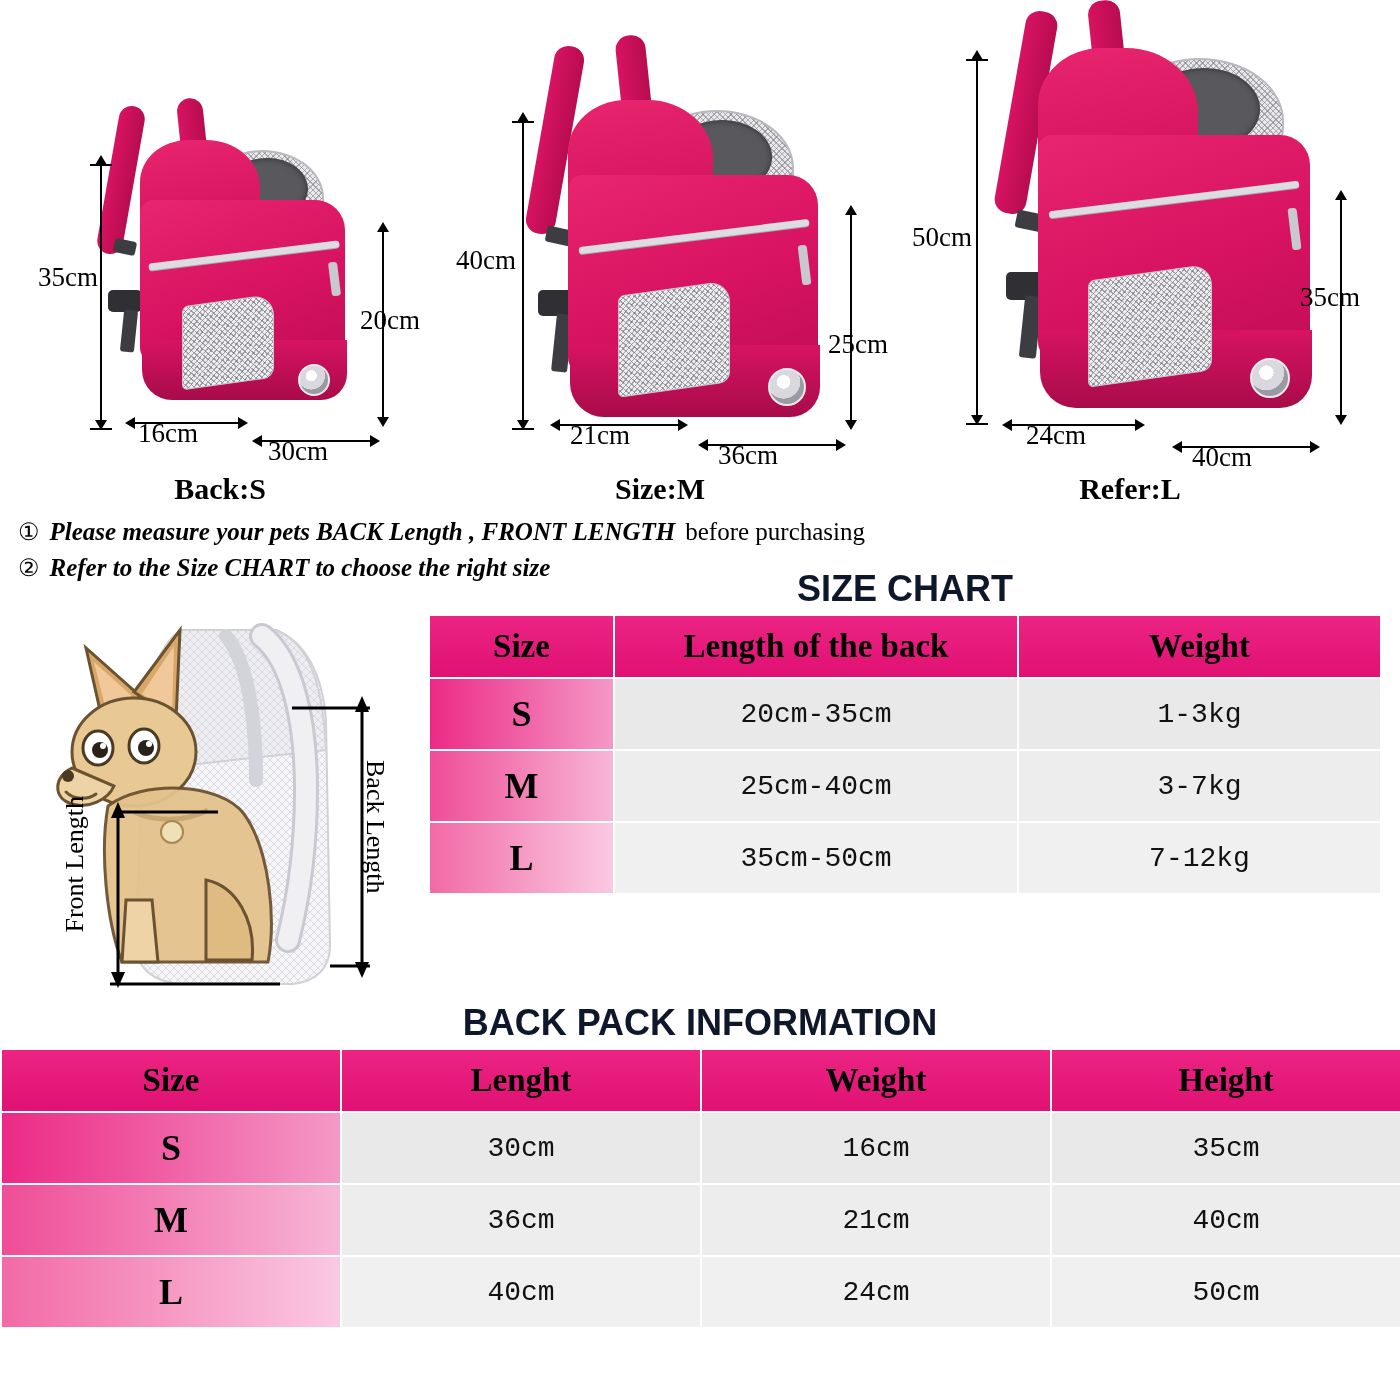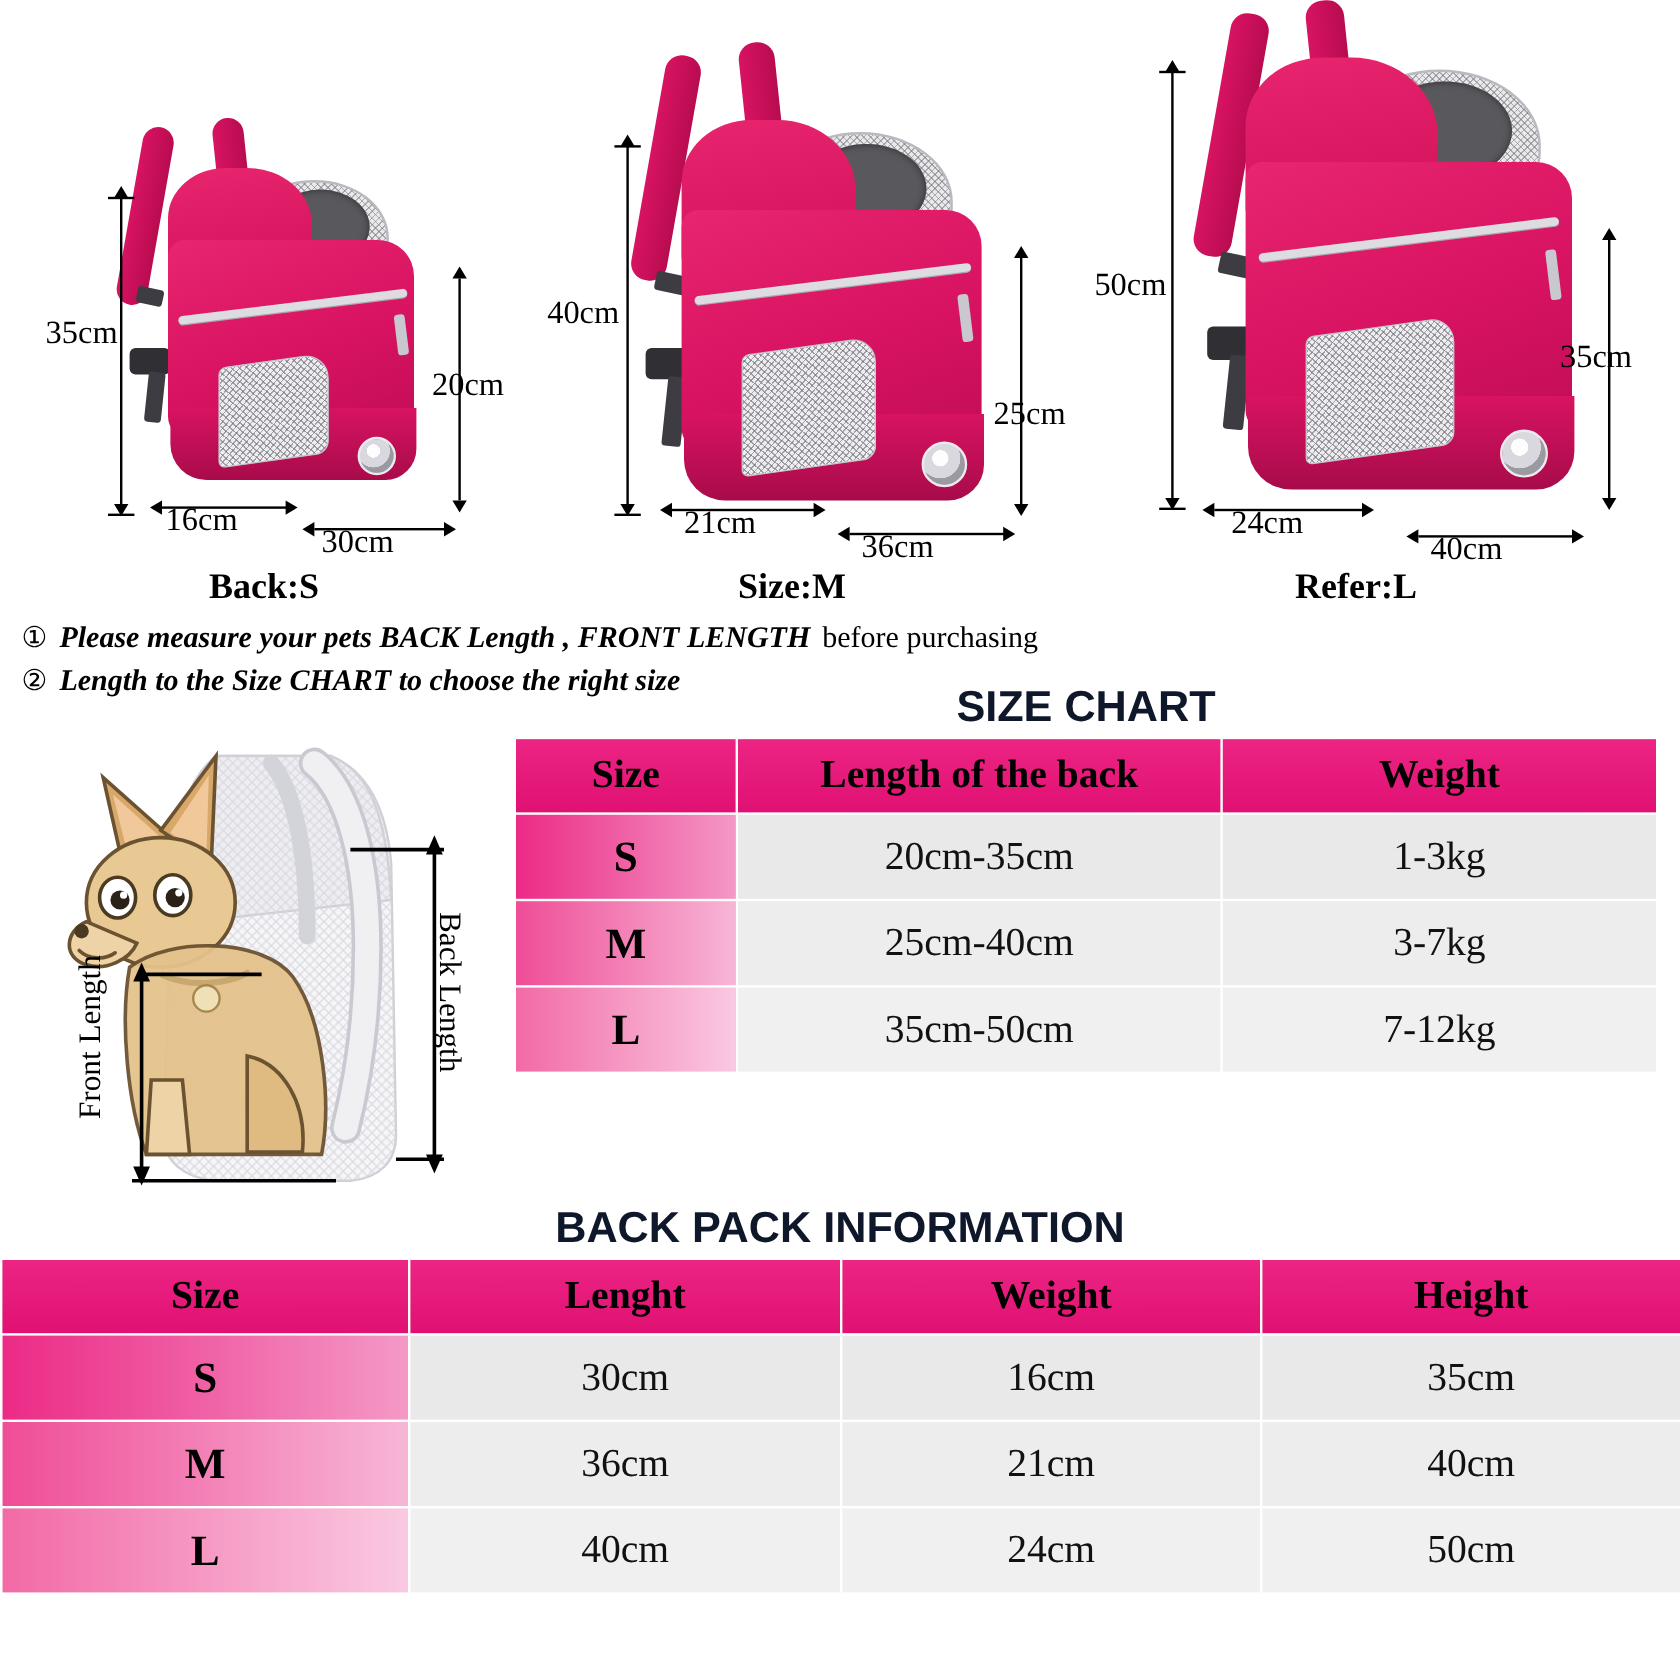--- a/index.html
+++ b/index.html
@@ -213,22 +213,22 @@
     background: linear-gradient(180deg, #ec2483 0%, #e01173 100%);
     color: #000;
     font-family: "Liberation Serif", serif;
     font-weight: bold;
     font-size: 33px;
     padding: 12px 4px;
     text-align: center;
     border: 2px solid #ffffff;
   }
   td {
-    font-family: Liberation Serif, serif;
-    font-size: 33px;
+    font-family: Liberation Mono, monospace;
+    font-size: 28px;
     color: #111;
     text-align: center;
     padding: 14px 4px;
     background: #ebebeb;
     border: 2px solid #ffffff;
   }
   td.sizecell {
     font-family: "Liberation Serif", serif;
     font-weight: bold;
     font-size: 36px;
@@ -423,21 +423,21 @@
 </div>
 
 <div class="instructions">
   <div class="instr-line">
     <span class="circ-num">①</span>
     <span class="instr-strong">Please measure your pets BACK  Length , FRONT LENGTH</span>
     <span>before purchasing</span>
   </div>
   <div class="instr-line">
     <span class="circ-num">②</span>
-    <span class="instr-strong">Length to the Size CHART to choose the right size</span>
+    <span class="instr-strong">Refer to the Size CHART to choose the right size</span>
   </div>
 </div>
 
 <div class="dog-area">
   <svg width="390" height="410" viewBox="0 0 390 410">
 
     <g>
       <path d="M150 30 C120 55 108 110 112 170 L106 345 C106 368 124 382 150 384 L262 384 C286 382 300 368 300 346 L296 120 C292 70 274 42 246 30 Z" fill="#f6f6f8" stroke="#cfcfd6" stroke-width="2"></path>
       <path d="M150 30 C120 55 108 110 112 170 L296 150 C292 70 274 42 246 30 Z" fill="#eeeef2" stroke="#cfcfd6" stroke-width="2"></path>
 

